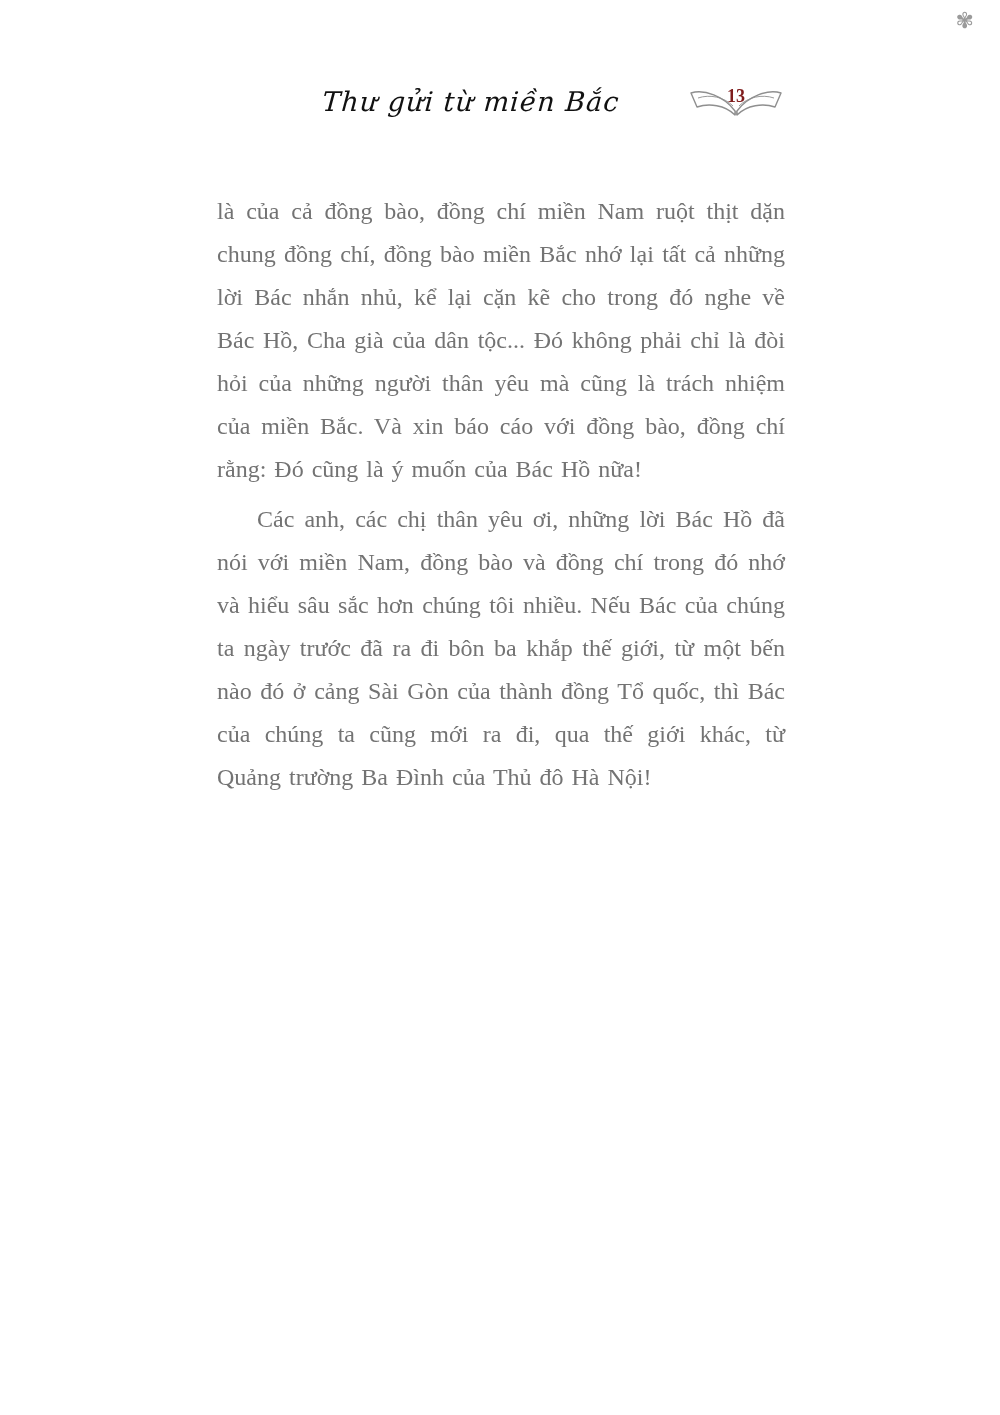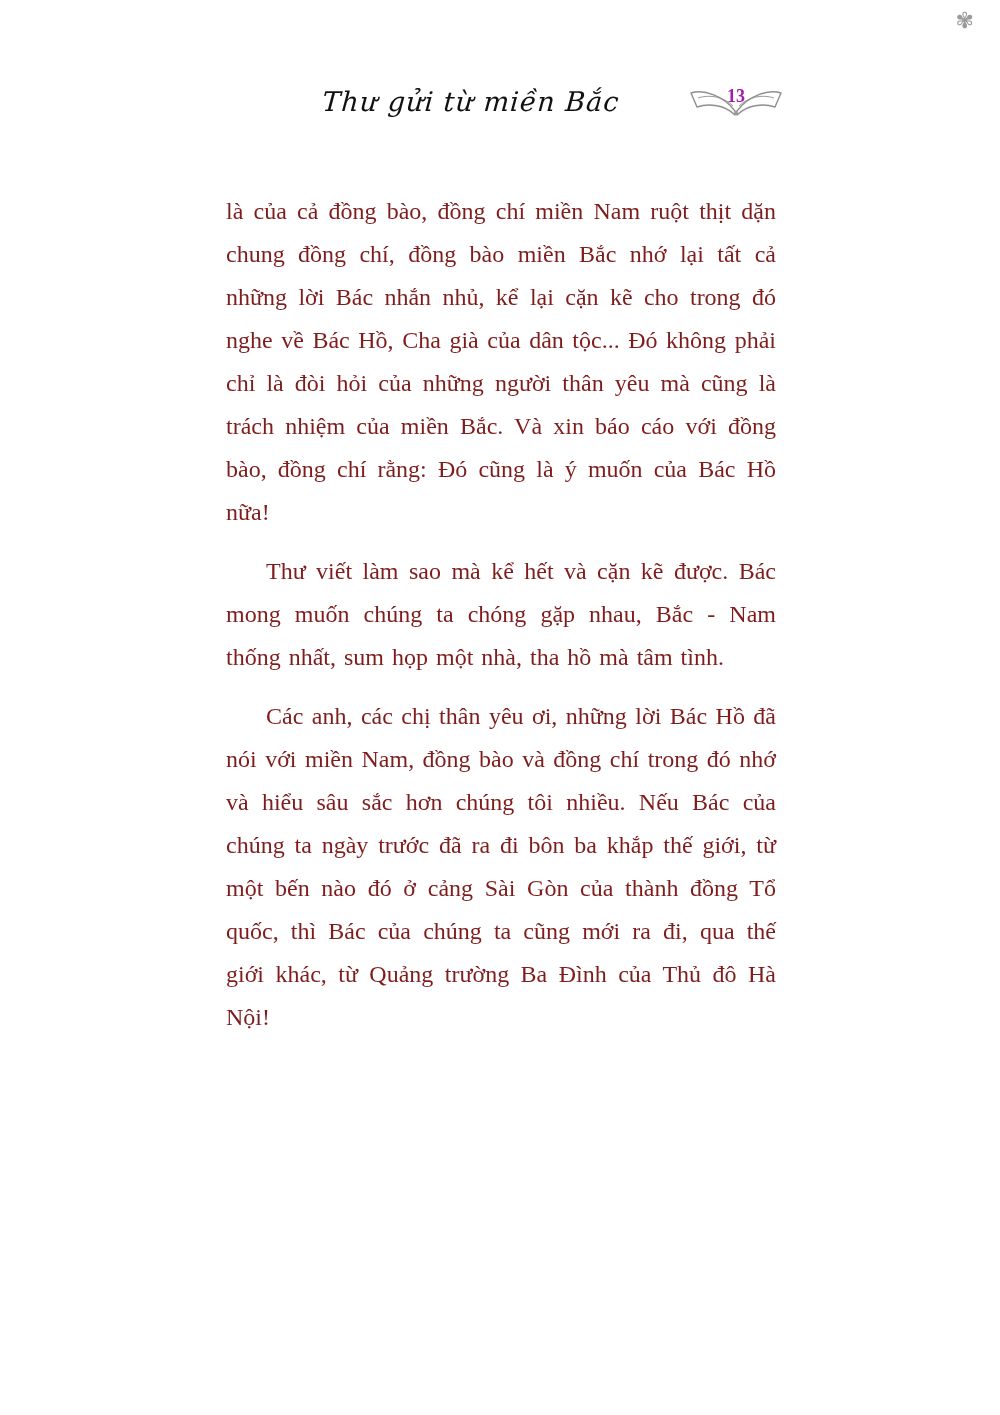--- a/index.html
+++ b/index.html
@@ -61,32 +61,32 @@
     top: 0;
   }
   .page-number {
     position: absolute;
     left: 0;
     right: 0;
     top: 6px;
     text-align: center;
     font-weight: bold;
     font-size: 18px;
-    color: #a21caf;
+    color: #7f1d1d;
     font-family: "Liberation Serif", serif;
   }
   .body-text {
     margin-top: 48px;
   }
   .body-text p {
-    margin: 16px;
+    margin: 7px;
     font-size: 24px;
     line-height: 43px;
     text-align: justify;
-    color: #7f1d1d;
+    color: #737373;
     word-spacing: 2px;
   }
   .body-text p.indent {
     text-indent: 40px;
   }
 </style>
 </head>
 <body>
 
 <div class="page">
@@ -107,18 +107,17 @@
             <path d="M86 18 C 74 14, 60 17, 51 26" stroke-width="0.9"></path>
             <line x1="48" y1="31" x2="48" y2="35"></line>
           </g>
         </svg>
         <div class="page-number">13</div>
       </div>
     </div>
 
     <div class="body-text">
       <p>là của cả đồng bào, đồng chí miền Nam ruột thịt dặn chung đồng chí, đồng bào miền Bắc nhớ lại tất cả những lời Bác nhắn nhủ, kể lại cặn kẽ cho trong đó nghe về Bác Hồ, Cha già của dân tộc... Đó không phải chỉ là đòi hỏi của những người thân yêu mà cũng là trách nhiệm của miền Bắc. Và xin báo cáo với đồng bào, đồng chí rằng: Đó cũng là ý muốn của Bác Hồ nữa!</p>
-      <p class="indent">Thư viết làm sao mà kể hết và cặn kẽ được. Bác mong muốn chúng ta chóng gặp nhau, Bắc - Nam thống nhất, sum họp một nhà, tha hồ mà tâm tình.</p>
       <p class="indent">Các anh, các chị thân yêu ơi, những lời Bác Hồ đã nói với miền Nam, đồng bào và đồng chí trong đó nhớ và hiểu sâu sắc hơn chúng tôi nhiều. Nếu Bác của chúng ta ngày trước đã ra đi bôn ba khắp thế giới, từ một bến nào đó ở cảng Sài Gòn của thành đồng Tổ quốc, thì Bác của chúng ta cũng mới ra đi, qua thế giới khác, từ Quảng trường Ba Đình của Thủ đô Hà Nội!</p>
     </div>
 
   </div>
 </div>
 
 </body></html>

